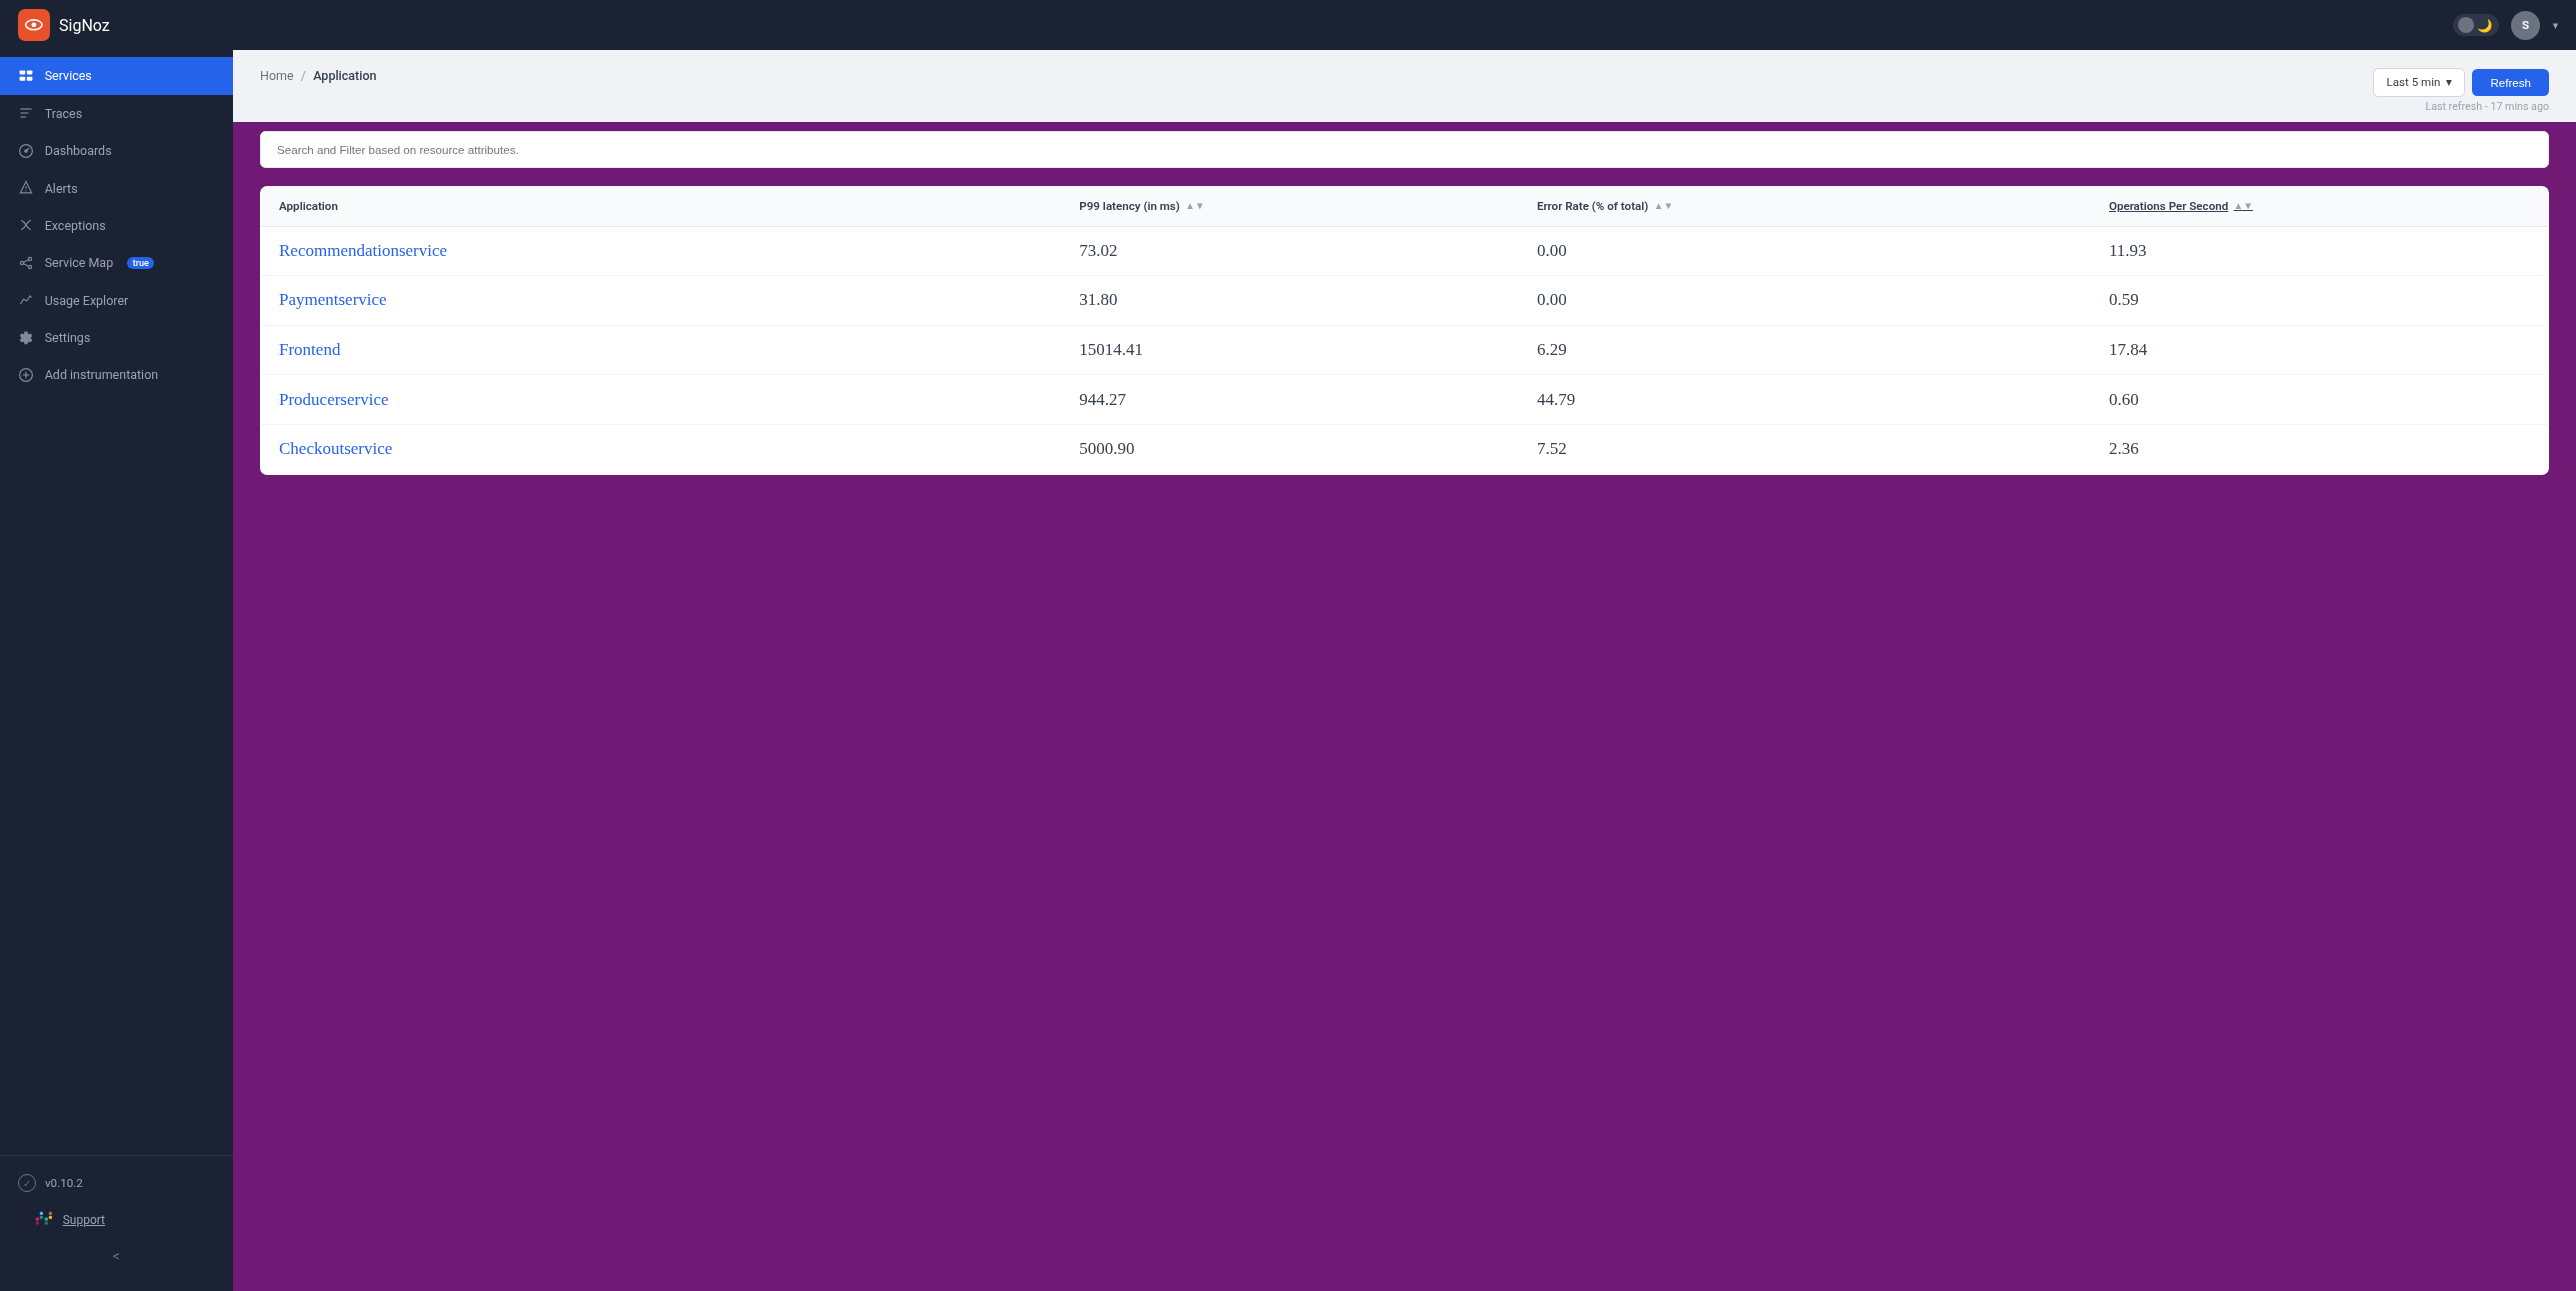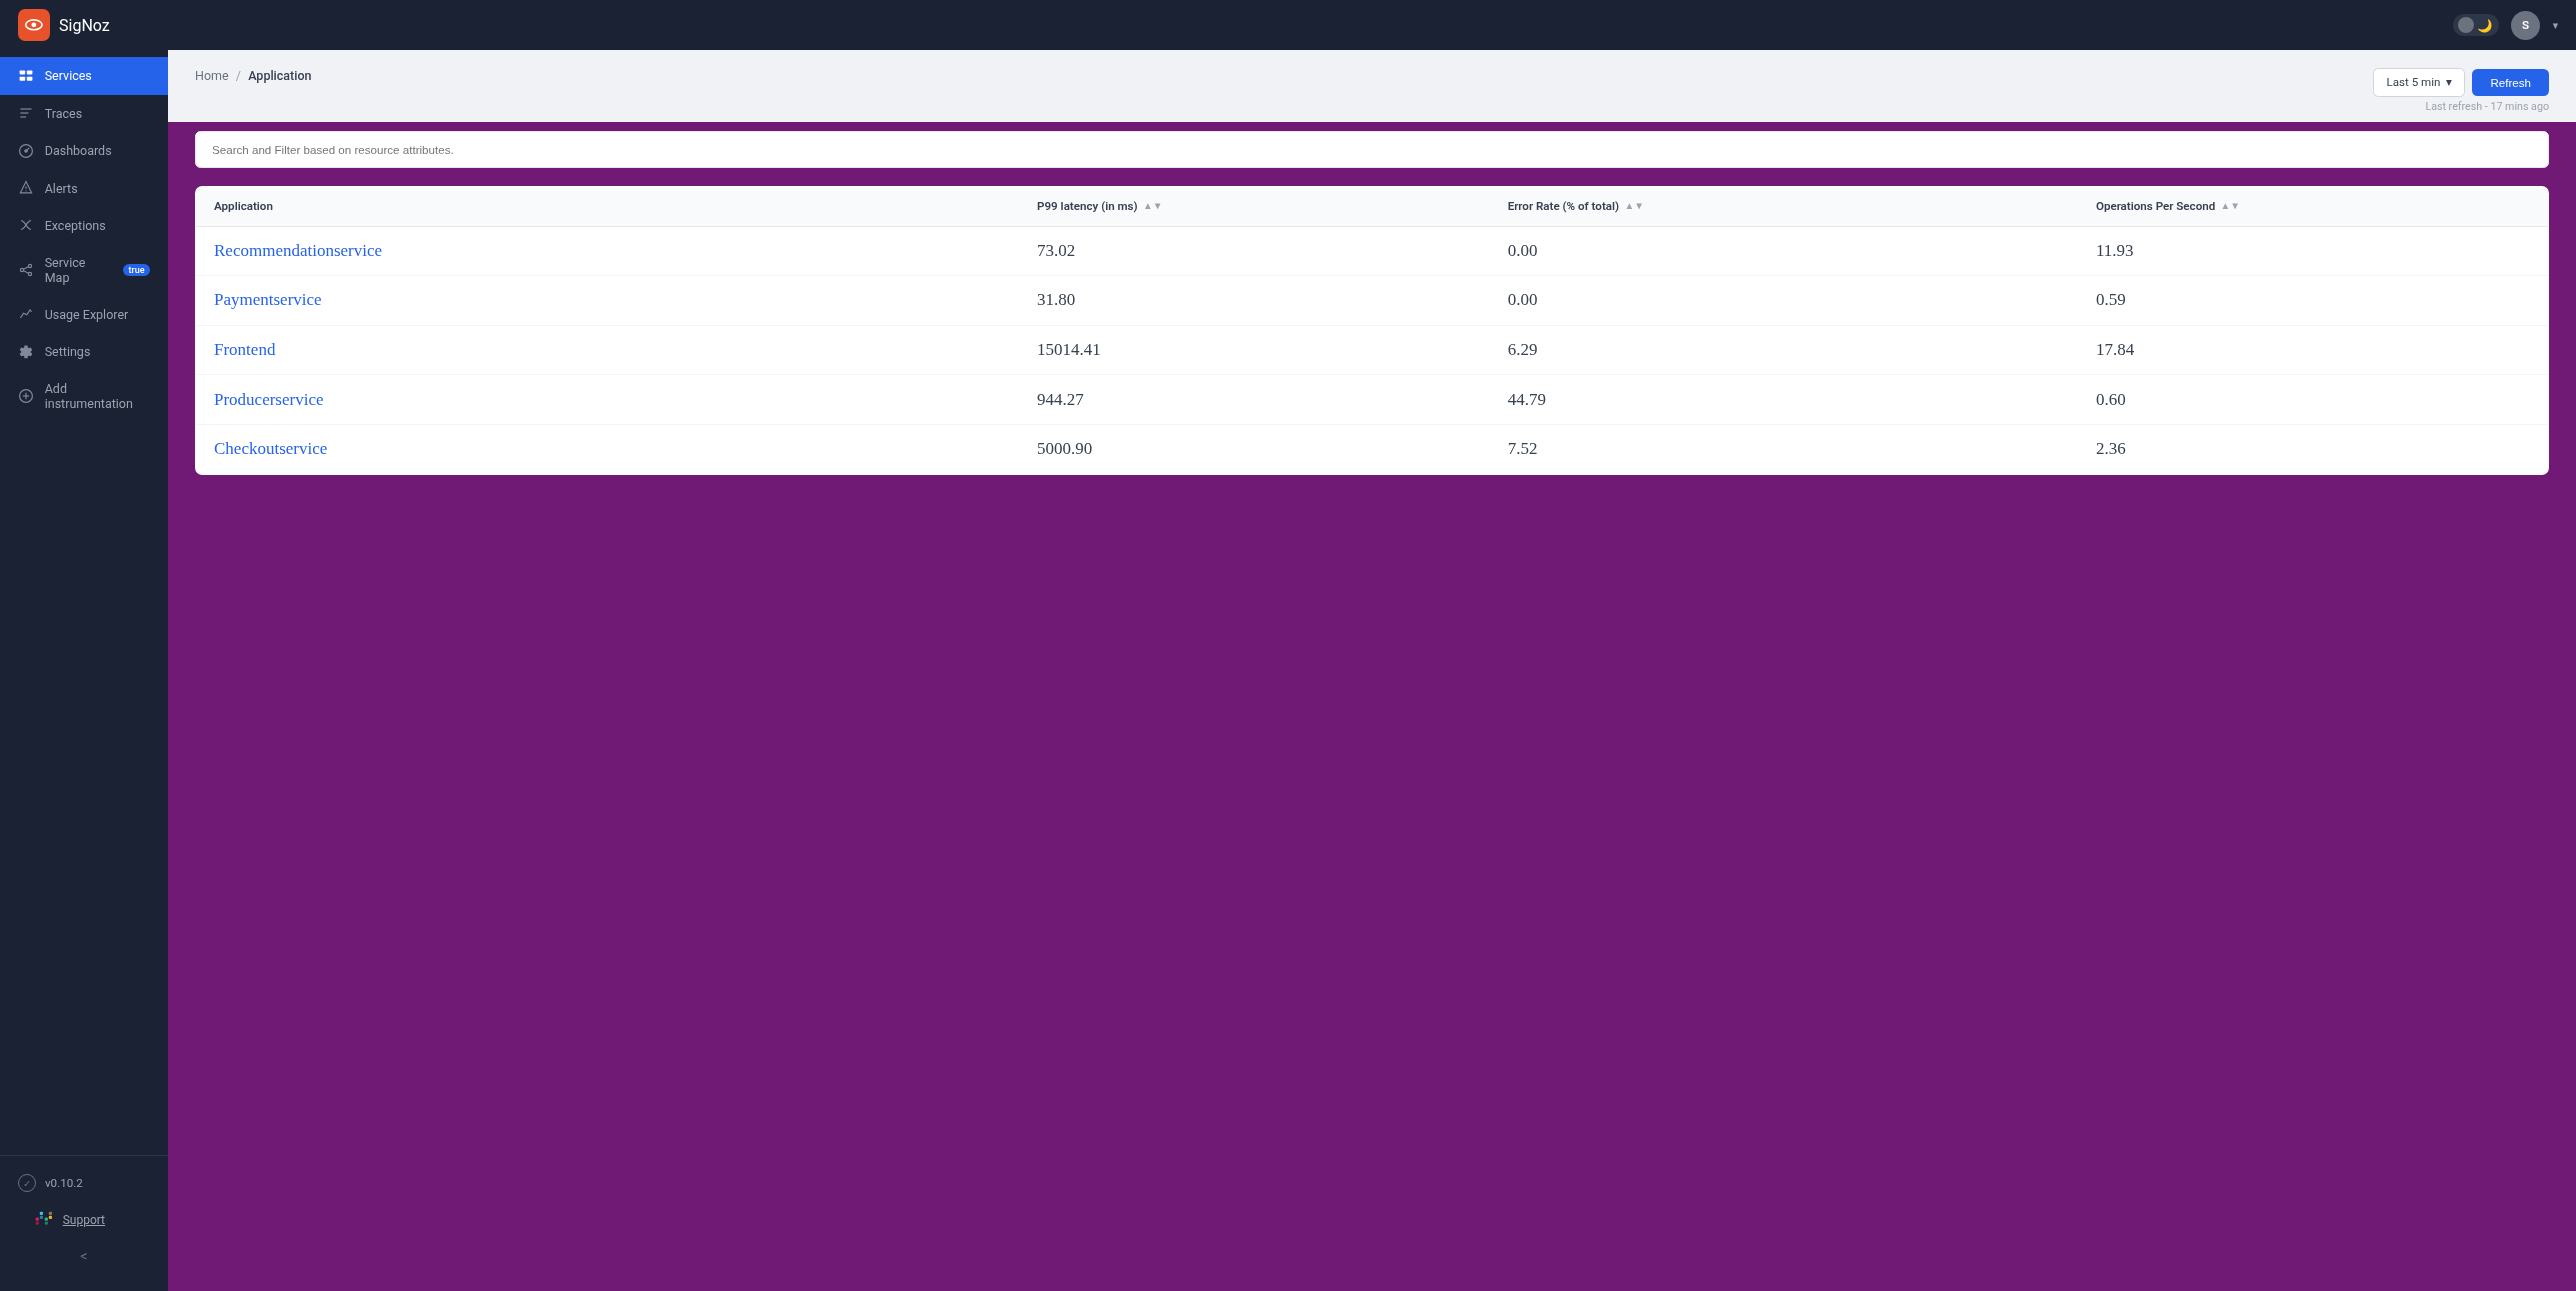--- a/index.html
+++ b/index.html
@@ -81,21 +81,21 @@
 
     
     .main-layout {
       display: flex;
       flex: 1;
       overflow: hidden;
     }
 
     
     .sidebar {
-      width: 168px;
+      width: 233px;
       background: #1a2233;
       display: flex;
       flex-direction: column;
       flex-shrink: 0;
       padding-bottom: 9px;
     }
     .sidebar-nav {
       flex: 1;
       padding: 7.2px 0;
     }
@@ -306,21 +306,21 @@
       color: #2563eb;
       cursor: pointer;
       text-decoration: none;
       font-weight: 400;
     }
 
     
     .col-app { width: 35%; }
     .col-p99 { width: 20%; }
     .col-err { width: 25%; }
-    .col-ops { width: 20%; }
+    .col-ops { width: 20%; text-decoration: underline; }
   </style>
 </head>
 <body>
 
 <div class="top-header">
   <div class="logo-area">
     <div class="logo-icon">
 
       <svg viewBox="0 0 24 24" fill="white">
         <ellipse cx="12" cy="12" rx="10" ry="6" fill="none" stroke="white" stroke-width="2"></ellipse>

